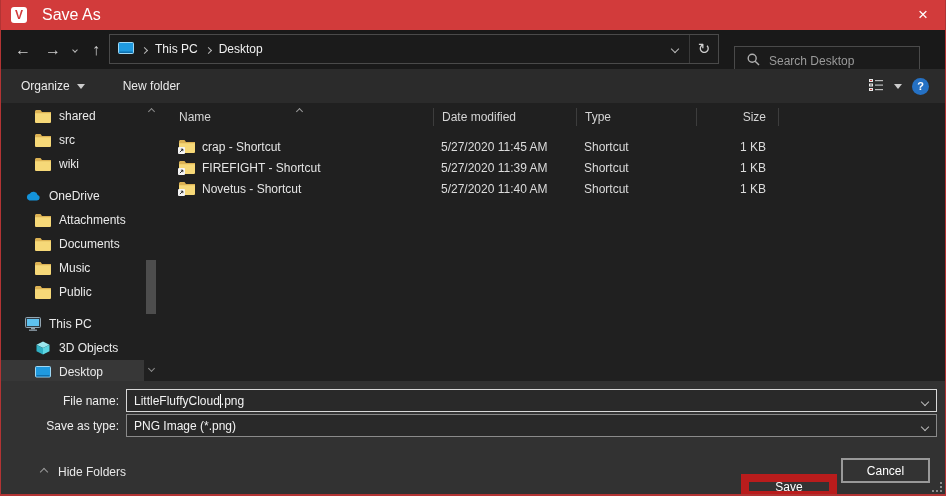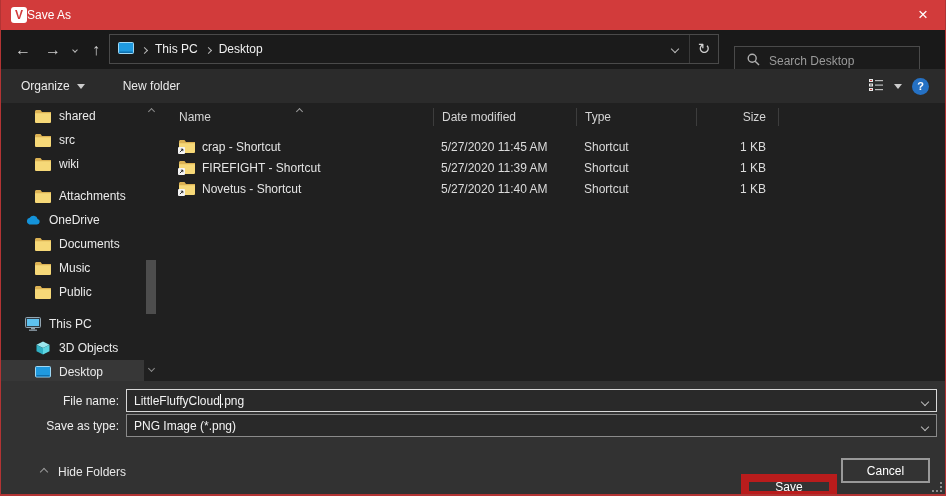--- a/index.html
+++ b/index.html
@@ -7,21 +7,21 @@
   body { font-family:"Liberation Sans", sans-serif; font-size:12px; color:#e8e8e8; }
   .window { position:relative; width:946px; height:496px; background:#202020; overflow:hidden;
             border-left:1px solid #b23434; border-right:1px solid #b23434; border-bottom:2px solid #b23434; }
 
   
   .titlebar { position:absolute; left:-1px; right:-1px; top:0; height:30px; background:#d23b3b;
               display:flex; align-items:center; padding-left:11px; }
   .app-icon { width:16px; height:16px; background:#ffffff; border-radius:3px; display:flex;
               align-items:center; justify-content:center; color:#d23b3b; font-weight:bold;
               font-size:12px; line-height:1; }
-  .win-title { margin-left:0; color:#ffffff; font-size:12px; }
+  .win-title { margin-left:15px; color:#ffffff; font-size:16px; }
   .close-btn { position:absolute; right:0; top:0; width:46px; height:30px; display:flex;
                align-items:center; justify-content:center; color:#ffffff; font-size:17px; cursor:default; }
 
   
   .navbar { position:absolute; left:0; right:0; top:30px; height:39px; background:#191919; }
   .nav-btn { position:absolute; top:0; height:39px; display:flex; align-items:center;
              justify-content:center; color:#cfcfcf; font-size:16px; }
   .chev { display:inline-block; width:6px; height:6px; border-right:1.4px solid #b9b9b9;
           border-bottom:1.4px solid #b9b9b9; }
   .chev.down { transform:rotate(45deg); }
@@ -223,36 +223,36 @@
         <div class="side-item lvl2">
           <span class="icon">
             <svg width="16" height="13" viewBox="0 0 16 13">
                 <path d="M0 1.5C0 .7.7 0 1.5 0h4l1.5 2H16v9.5c0 .8-.7 1.5-1.5 1.5h-13C.7 13 0 12.3 0 11.5z" fill="#dcb254"></path>
                 <path d="M0 3.2h16v8.3c0 .8-.7 1.5-1.5 1.5h-13C.7 13 0 12.3 0 11.5z" fill="#f6d878"></path>
               </svg>
           </span>
           <span class="side-label">wiki</span>
         </div>
         <div class="side-gap"></div>
-        <div class="side-item lvl2">
-          <span class="icon">
-            <svg width="16" height="13" viewBox="0 0 16 13">
-                <path d="M0 1.5C0 .7.7 0 1.5 0h4l1.5 2H16v9.5c0 .8-.7 1.5-1.5 1.5h-13C.7 13 0 12.3 0 11.5z" fill="#dcb254"></path>
-                <path d="M0 3.2h16v8.3c0 .8-.7 1.5-1.5 1.5h-13C.7 13 0 12.3 0 11.5z" fill="#f6d878"></path>
-              </svg>
-          </span>
-          <span class="side-label">Attachments</span>
-        </div>
         <div class="side-item lvl1">
           <span class="icon">
             <svg width="18" height="12" viewBox="0 0 18 12">
                 <path d="M4.8 11h8.7a3.1 3.1 0 0 0 .7-6.1A4.8 4.8 0 0 0 5.3 3.6 3.8 3.8 0 0 0 4.8 11z" fill="#1493da"></path>
               </svg>
           </span>
           <span class="side-label">OneDrive</span>
+        </div>
+        <div class="side-item lvl2">
+          <span class="icon">
+            <svg width="16" height="13" viewBox="0 0 16 13">
+                <path d="M0 1.5C0 .7.7 0 1.5 0h4l1.5 2H16v9.5c0 .8-.7 1.5-1.5 1.5h-13C.7 13 0 12.3 0 11.5z" fill="#dcb254"></path>
+                <path d="M0 3.2h16v8.3c0 .8-.7 1.5-1.5 1.5h-13C.7 13 0 12.3 0 11.5z" fill="#f6d878"></path>
+              </svg>
+          </span>
+          <span class="side-label">Attachments</span>
         </div>
         <div class="side-item lvl2">
           <span class="icon">
             <svg width="16" height="13" viewBox="0 0 16 13">
                 <path d="M0 1.5C0 .7.7 0 1.5 0h4l1.5 2H16v9.5c0 .8-.7 1.5-1.5 1.5h-13C.7 13 0 12.3 0 11.5z" fill="#dcb254"></path>
                 <path d="M0 3.2h16v8.3c0 .8-.7 1.5-1.5 1.5h-13C.7 13 0 12.3 0 11.5z" fill="#f6d878"></path>
               </svg>
           </span>
           <span class="side-label">Documents</span>
         </div>

